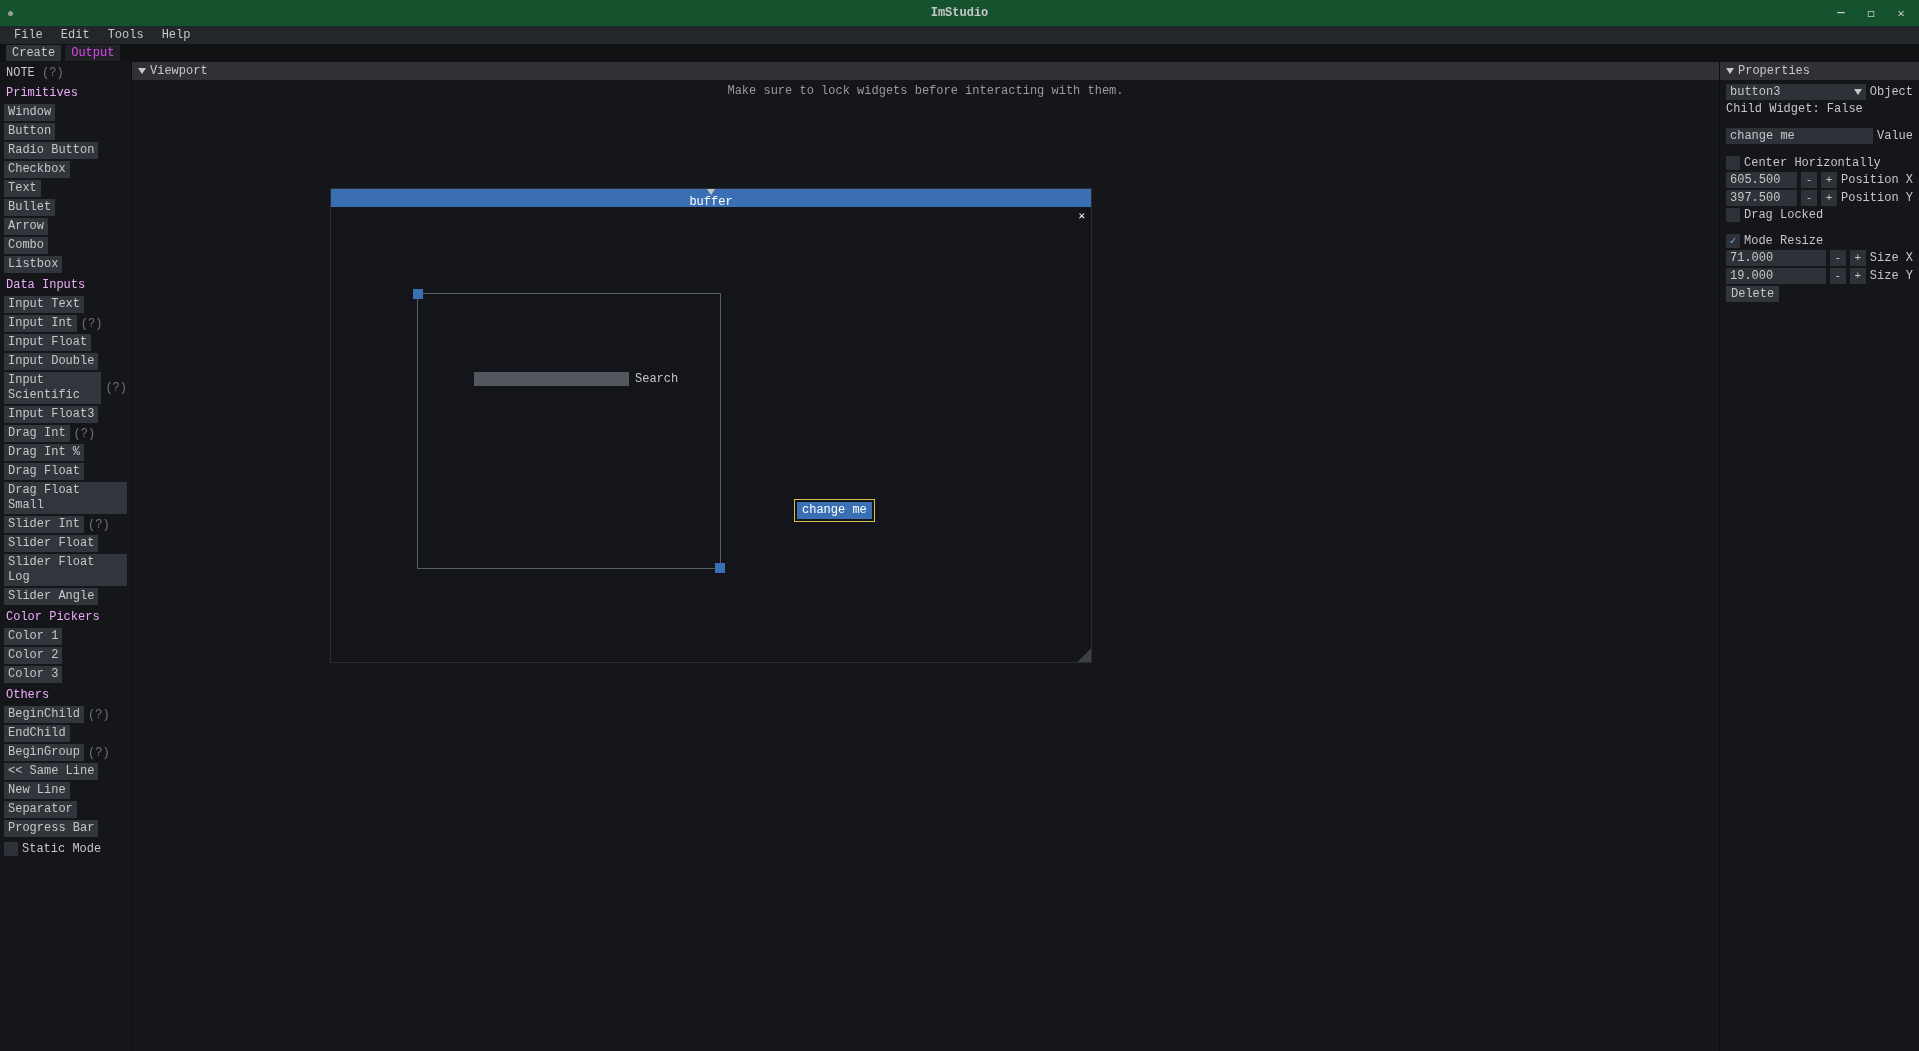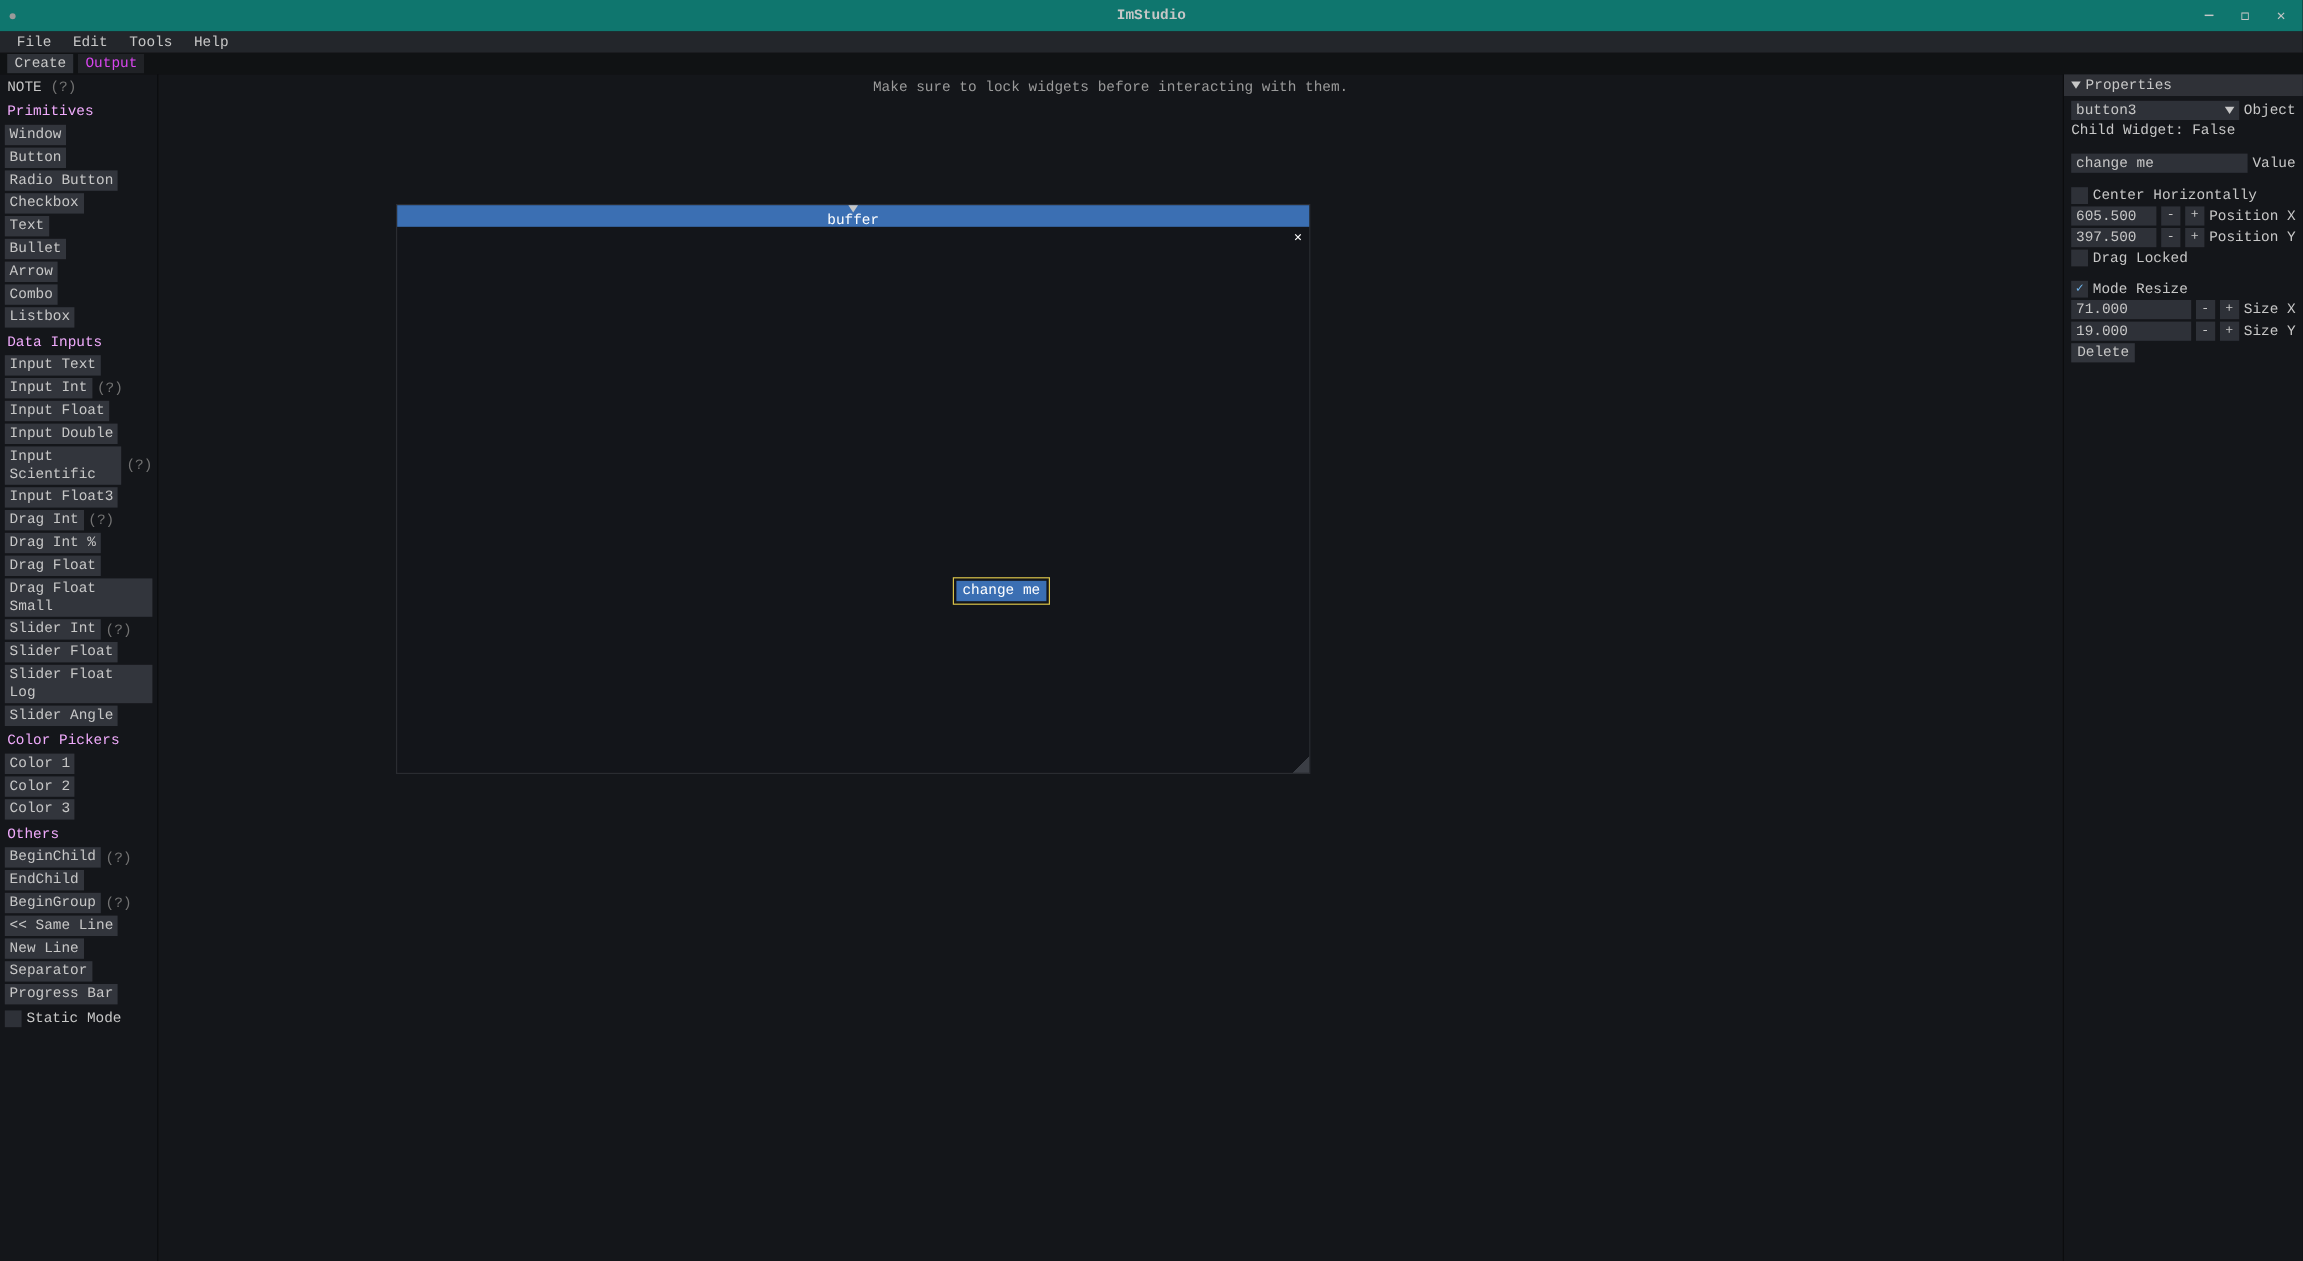--- a/index.html
+++ b/index.html
@@ -8,21 +8,21 @@
   font-family: "Consolas", "Liberation Mono", "Courier New", monospace;
   font-size: 12px;
   background: #0e0e0e;
   color: #c7c7c7;
   user-select: none;
 }
 
 
 .titlebar {
   height: 26px;
-  background: #0f766e;
+  background: #14532d;
   display: flex;
   align-items: center;
   padding: 0 8px;
   position: relative;
 }
 .titlebar .dot { width: 5px; height: 5px; border-radius: 50%; background: #9a9a9a; margin-right: 6px; }
 .titlebar .title { position: absolute; left: 50%; transform: translateX(-50%); color: #c7c7c7; font-weight: bold; }
 .titlebar .right { margin-left: auto; display: flex; gap: 10px; align-items: center; }
 .titlebar .wbtn { width: 20px; height: 20px; display: flex; align-items: center; justify-content: center; color: #c7c7c7; font-weight: bold; }
 
@@ -305,30 +305,42 @@
         </div>
       </div>
 
     <div class="siderow" style="margin-top:4px">
       <span class="check"></span>
       <span>Static Mode</span>
     </div>
   </div>
 
   <div class="center">
+    <div class="panel-header">
+      <span class="tri"></span>
+      <span>Viewport</span>
+    </div>
     <div class="viewport-body">
       <div class="vp-hint">Make sure to lock widgets before interacting with them.</div>
 
       <div class="buffer-window">
         <div class="bw-title">
           <span class="tri"></span>
           <span>buffer</span>
           <span class="close">✕</span>
         </div>
         <div class="bw-body">
+          <div class="child-frame">
+            <div class="grab tl"></div>
+            <div class="grab br"></div>
+            <div class="row">
+              <input type="text" style="">
+              <span>Search</span>
+            </div>
+          </div>
           <div class="sel-btn-wrap">
             <div class="sel-btn">change me</div>
           </div>
           <div class="resize-grip"></div>
         </div>
       </div>
     </div>
   </div>
 
   <div class="properties">

